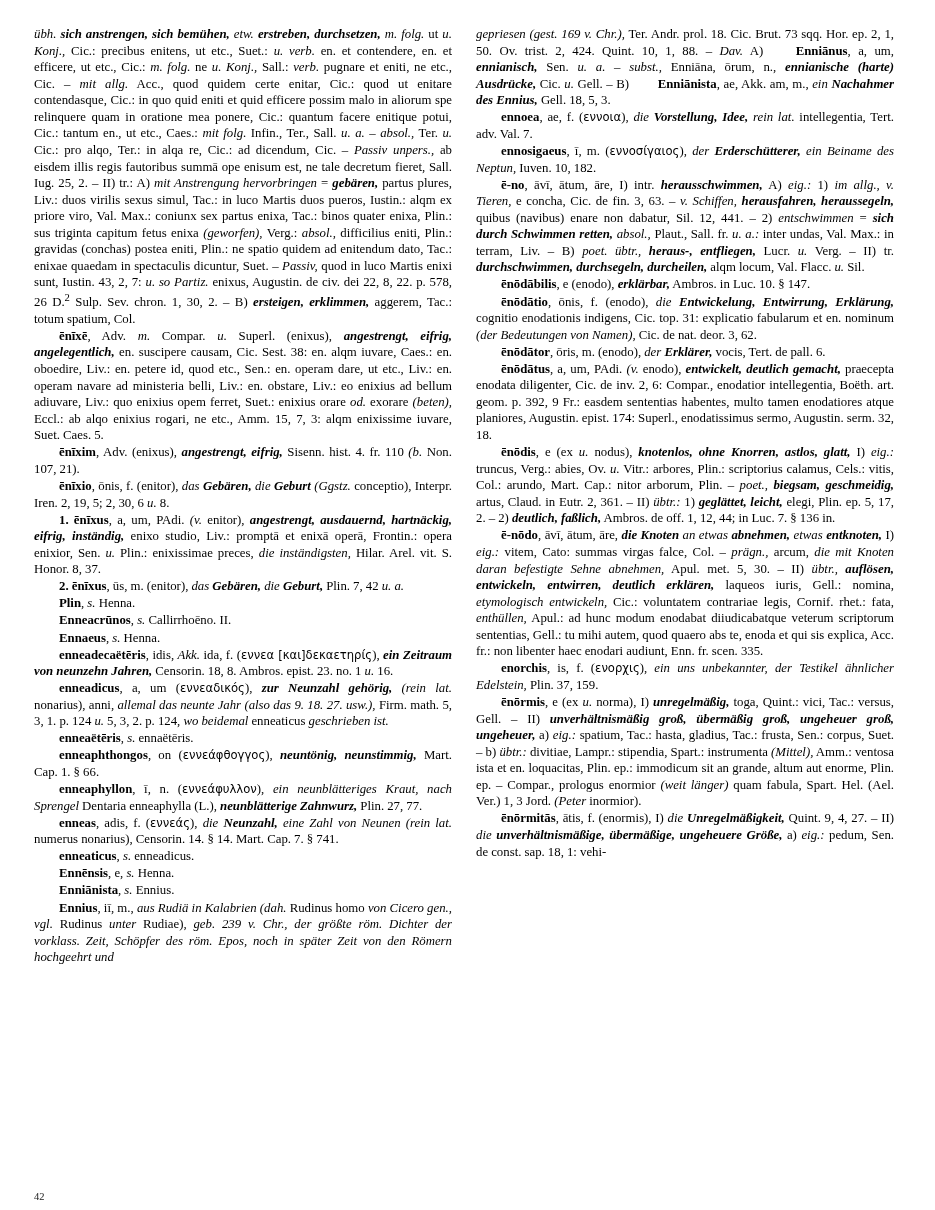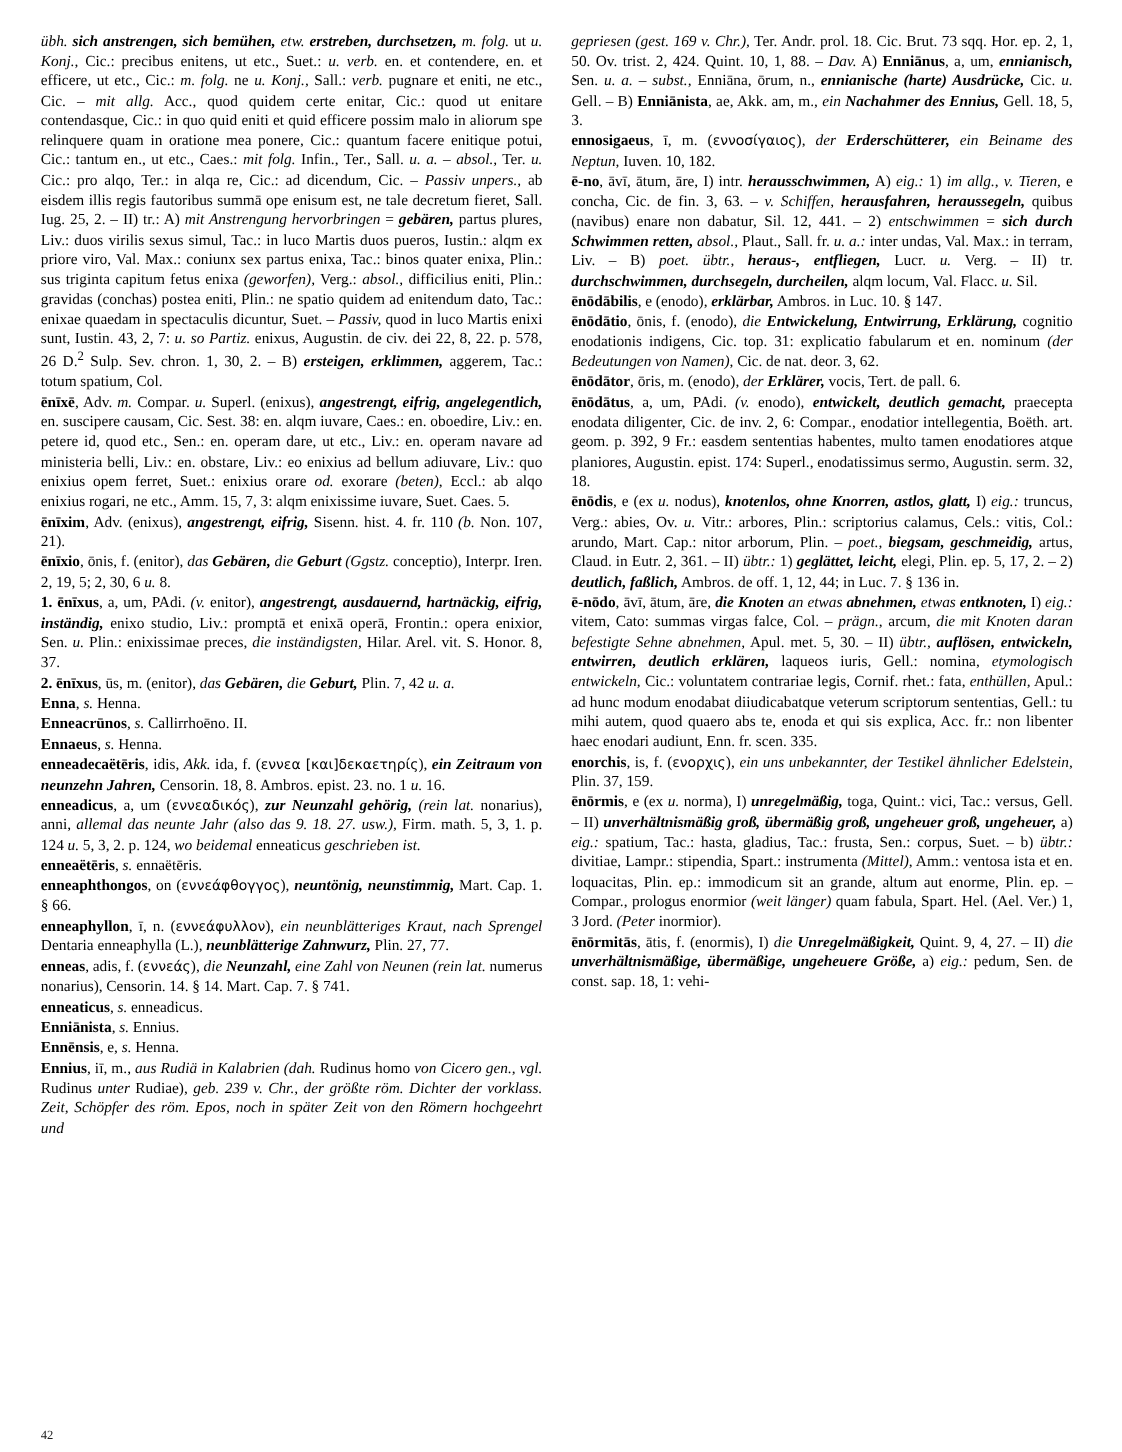--- a/index.html
+++ b/index.html
@@ -37,20 +37,21 @@
     text-align: justify;
     text-justify: inter-word;
     margin: 0 0 0 0;
     padding: 0;
     hyphens: manual;
     word-spacing: -0.1px;
   }
   
   .hw {
     font-weight: bold;
+    margin-left: 25px;
   }
   .it {
     font-style: italic;
   }
   .bi {
     font-weight: bold;
     font-style: italic;
   }
   .gr {
     font-family: "DejaVu Sans", sans-serif;
@@ -77,37 +78,38 @@
 
   <div class="columns">
 
     <div class="column" id="col-left">
         <p class="entry"><span class="it">übh.</span> <span class="bi">sich anstrengen, sich bemühen,</span> <span class="it">etw.</span> <span class="bi">erstreben, durchsetzen,</span> <span class="it">m. folg.</span> ut <span class="it">u. Konj.,</span> Cic.: precibus enitens, ut etc., Suet.: <span class="it">u. verb.</span> en. et contendere, en. et efficere, ut etc., Cic.: <span class="it">m. folg.</span> ne <span class="it">u. Konj.,</span> Sall.: <span class="it">verb.</span> pugnare et eniti, ne etc., Cic. – <span class="it">mit allg.</span> Acc., quod quidem certe enitar, Cic.: quod ut enitare contendasque, Cic.: in quo quid eniti et quid efficere possim malo in aliorum spe relinquere quam in oratione mea ponere, Cic.: quantum facere enitique potui, Cic.: tantum en., ut etc., Caes.: <span class="it">mit folg.</span> Infin., Ter., Sall. <span class="it">u. a.</span> – <span class="it">absol.,</span> Ter. <span class="it">u.</span> Cic.: pro alqo, Ter.: in alqa re, Cic.: ad dicendum, Cic. – <span class="it">Passiv unpers.,</span> ab eisdem illis regis fautoribus summā ope enisum est, ne tale decretum fieret, Sall. Iug. 25, 2. – II) tr.: A) <span class="it">mit Anstrengung hervorbringen</span> = <span class="bi">gebären,</span> partus plures, Liv.: duos virilis sexus simul, Tac.: in luco Martis duos pueros, Iustin.: alqm ex priore viro, Val. Max.: coniunx sex partus enixa, Tac.: binos quater enixa, Plin.: sus triginta capitum fetus enixa <span class="it">(geworfen),</span> Verg.: <span class="it">absol.,</span> difficilius eniti, Plin.: gravidas (conchas) postea eniti, Plin.: ne spatio quidem ad enitendum dato, Tac.: enixae quaedam in spectaculis dicuntur, Suet. – <span class="it">Passiv,</span> quod in luco Martis enixi sunt, Iustin. 43, 2, 7: <span class="it">u. so Partiz.</span> enixus, Augustin. de civ. dei 22, 8, 22. p. 578, 26 D.<sup>2</sup> Sulp. Sev. chron. 1, 30, 2. – B) <span class="bi">ersteigen, erklimmen,</span> aggerem, Tac.: totum spatium, Col.</p>
         <p class="entry"><span class="hw">ēnīxē</span>, Adv. <span class="it">m.</span> Compar. <span class="it">u.</span> Superl. (enixus), <span class="bi">angestrengt, eifrig, angelegentlich,</span> en. suscipere causam, Cic. Sest. 38: en. alqm iuvare, Caes.: en. oboedire, Liv.: en. petere id, quod etc., Sen.: en. operam dare, ut etc., Liv.: en. operam navare ad ministeria belli, Liv.: en. obstare, Liv.: eo enixius ad bellum adiuvare, Liv.: quo enixius opem ferret, Suet.: enixius orare <span class="it">od.</span> exorare <span class="it">(beten),</span> Eccl.: ab alqo enixius rogari, ne etc., Amm. 15, 7, 3: alqm enixissime iuvare, Suet. Caes. 5.</p>
         <p class="entry"><span class="hw">ēnīxim</span>, Adv. (enixus), <span class="bi">angestrengt, eifrig,</span> Sisenn. hist. 4. fr. 110 <span class="it">(b.</span> Non. 107, 21).</p>
         <p class="entry"><span class="hw">ēnīxio</span>, ōnis, f. (enitor), <span class="it">das</span> <span class="bi">Gebären,</span> <span class="it">die</span> <span class="bi">Geburt</span> <span class="it">(Ggstz.</span> conceptio), Interpr. Iren. 2, 19, 5; 2, 30, 6 <span class="it">u.</span> 8.</p>
         <p class="entry"><span class="hw">1. ēnīxus</span>, a, um, PAdi. <span class="it">(v.</span> enitor), <span class="bi">angestrengt, ausdauernd, hartnäckig, eifrig, inständig,</span> enixo studio, Liv.: promptā et enixā operā, Frontin.: opera enixior, Sen. <span class="it">u.</span> Plin.: enixissimae preces, <span class="it">die inständigsten,</span> Hilar. Arel. vit. S. Honor. 8, 37.</p>
         <p class="entry"><span class="hw">2. ēnīxus</span>, ūs, m. (enitor), <span class="it">das</span> <span class="bi">Gebären,</span> <span class="it">die</span> <span class="bi">Geburt,</span> Plin. 7, 42 <span class="it">u. a.</span></p>
-        <p class="entry"><span class="hw">Enna</span>, <span class="it">s.</span> Henna.</p>
+        <p class="entry"><span class="hw">Plin</span>, <span class="it">s.</span> Henna.</p>
         <p class="entry"><span class="hw">Enneacrūnos</span>, <span class="it">s.</span> Callirrhoēno. II.</p>
         <p class="entry"><span class="hw">Ennaeus</span>, <span class="it">s.</span> Henna.</p>
         <p class="entry"><span class="hw">enneadecaëtēris</span>, idis, <span class="it">Akk.</span> ida, f. (<span class="gr">εννεα [και]δεκαετηρίς</span>), <span class="bi">ein Zeitraum von neunzehn Jahren,</span> Censorin. 18, 8. Ambros. epist. 23. no. 1 <span class="it">u.</span> 16.</p>
         <p class="entry"><span class="hw">enneadicus</span>, a, um (<span class="gr">εννεαδικός</span>), <span class="bi">zur Neunzahl gehörig,</span> <span class="it">(rein lat.</span> nonarius), anni, <span class="it">allemal das neunte Jahr (also das 9. 18. 27. usw.),</span> Firm. math. 5, 3, 1. p. 124 <span class="it">u.</span> 5, 3, 2. p. 124, <span class="it">wo beidemal</span> enneaticus <span class="it">geschrieben ist.</span></p>
         <p class="entry"><span class="hw">enneaëtēris</span>, <span class="it">s.</span> ennaëtēris.</p>
         <p class="entry"><span class="hw">enneaphthongos</span>, on (<span class="gr">εννεάφθογγος</span>), <span class="bi">neuntönig, neunstimmig,</span> Mart. Cap. 1. § 66.</p>
         <p class="entry"><span class="hw">enneaphyllon</span>, ī, n. (<span class="gr">εννεάφυλλον</span>), <span class="it">ein neunblätteriges Kraut, nach Sprengel</span> Dentaria enneaphylla (L.), <span class="bi">neunblätterige Zahnwurz,</span> Plin. 27, 77.</p>
         <p class="entry"><span class="hw">enneas</span>, adis, f. (<span class="gr">εννεάς</span>), <span class="it">die</span> <span class="bi">Neunzahl,</span> <span class="it">eine Zahl von Neunen (rein lat.</span> numerus nonarius), Censorin. 14. § 14. Mart. Cap. 7. § 741.</p>
         <p class="entry"><span class="hw">enneaticus</span>, <span class="it">s.</span> enneadicus.</p>
+        <p class="entry"><span class="hw">Ennēnsis</span>, e, <span class="it">s.</span> Henna.</p>
         <p class="entry"><span class="hw">Enniānista</span>, <span class="it">s.</span> Ennius.</p>
-        <p class="entry"><span class="hw">Ennēnsis</span>, e, <span class="it">s.</span> Henna.</p>
         <p class="entry"><span class="hw">Ennius</span>, iī, m., <span class="it">aus Rudiä in Kalabrien (dah.</span> Rudinus homo <span class="it">von Cicero gen., vgl.</span> Rudinus <span class="it">unter</span> Rudiae), <span class="it">geb. 239 v. Chr., der größte röm. Dichter der vorklass. Zeit, Schöpfer des röm. Epos, noch in später Zeit von den Römern hochgeehrt und</span></p>
       </div>
 
     <div class="column" id="col-right">
         <p class="entry"><span class="it">gepriesen (gest. 169 v. Chr.),</span> Ter. Andr. prol. 18. Cic. Brut. 73 sqq. Hor. ep. 2, 1, 50. Ov. trist. 2, 424. Quint. 10, 1, 88. – <span class="it">Dav.</span> A) <span class="hw">Enniānus</span>, a, um, <span class="bi">ennianisch,</span> Sen. <span class="it">u. a.</span> – <span class="it">subst.,</span> Enniāna, ōrum, n., <span class="bi">ennianische (harte) Ausdrücke,</span> Cic. <span class="it">u.</span> Gell. – B) <span class="hw">Enniānista</span>, ae, Akk. am, m., <span class="it">ein</span> <span class="bi">Nachahmer des Ennius,</span> Gell. 18, 5, 3.</p>
+        <p class="entry"><span class="hw">ennoea</span>, ae, f. (<span class="gr">εννοια</span>), <span class="it">die</span> <span class="bi">Vorstellung, Idee,</span> <span class="it">rein lat.</span> intellegentia, Tert. adv. Val. 7.</p>
         <p class="entry"><span class="hw">ennosigaeus</span>, ī, m. (<span class="gr">εννοσίγαιος</span>), <span class="it">der</span> <span class="bi">Erderschütterer,</span> <span class="it">ein Beiname des Neptun,</span> Iuven. 10, 182.</p>
         <p class="entry"><span class="hw">ē-no</span>, āvī, ātum, āre, I) intr. <span class="bi">herausschwimmen,</span> A) <span class="it">eig.:</span> 1) <span class="it">im allg., v. Tieren,</span> e concha, Cic. de fin. 3, 63. – <span class="it">v. Schiffen,</span> <span class="bi">herausfahren, heraussegeln,</span> quibus (navibus) enare non dabatur, Sil. 12, 441. – 2) <span class="it">entschwimmen</span> = <span class="bi">sich durch Schwimmen retten,</span> <span class="it">absol.,</span> Plaut., Sall. fr. <span class="it">u. a.:</span> inter undas, Val. Max.: in terram, Liv. – B) <span class="it">poet. übtr.,</span> <span class="bi">heraus-, entfliegen,</span> Lucr. <span class="it">u.</span> Verg. – II) tr. <span class="bi">durchschwimmen, durchsegeln, durcheilen,</span> alqm locum, Val. Flacc. <span class="it">u.</span> Sil.</p>
         <p class="entry"><span class="hw">ēnōdābilis</span>, e (enodo), <span class="bi">erklärbar,</span> Ambros. in Luc. 10. § 147.</p>
         <p class="entry"><span class="hw">ēnōdātio</span>, ōnis, f. (enodo), <span class="it">die</span> <span class="bi">Entwickelung, Entwirrung, Erklärung,</span> cognitio enodationis indigens, Cic. top. 31: explicatio fabularum et en. nominum <span class="it">(der Bedeutungen von Namen),</span> Cic. de nat. deor. 3, 62.</p>
         <p class="entry"><span class="hw">ēnōdātor</span>, ōris, m. (enodo), <span class="it">der</span> <span class="bi">Erklärer,</span> vocis, Tert. de pall. 6.</p>
         <p class="entry"><span class="hw">ēnōdātus</span>, a, um, PAdi. <span class="it">(v.</span> enodo), <span class="bi">entwickelt, deutlich gemacht,</span> praecepta enodata diligenter, Cic. de inv. 2, 6: Compar., enodatior intellegentia, Boëth. art. geom. p. 392, 9 Fr.: easdem sententias habentes, multo tamen enodatiores atque planiores, Augustin. epist. 174: Superl., enodatissimus sermo, Augustin. serm. 32, 18.</p>
         <p class="entry"><span class="hw">ēnōdis</span>, e (ex <span class="it">u.</span> nodus), <span class="bi">knotenlos, ohne Knorren, astlos, glatt,</span> I) <span class="it">eig.:</span> truncus, Verg.: abies, Ov. <span class="it">u.</span> Vitr.: arbores, Plin.: scriptorius calamus, Cels.: vitis, Col.: arundo, Mart. Cap.: nitor arborum, Plin. – <span class="it">poet.,</span> <span class="bi">biegsam, geschmeidig,</span> artus, Claud. in Eutr. 2, 361. – II) <span class="it">übtr.:</span> 1) <span class="bi">geglättet, leicht,</span> elegi, Plin. ep. 5, 17, 2. – 2) <span class="bi">deutlich, faßlich,</span> Ambros. de off. 1, 12, 44; in Luc. 7. § 136 in.</p>
         <p class="entry"><span class="hw">ē-nōdo</span>, āvī, ātum, āre, <span class="bi">die Knoten</span> <span class="it">an etwas</span> <span class="bi">abnehmen,</span> <span class="it">etwas</span> <span class="bi">entknoten,</span> I) <span class="it">eig.:</span> vitem, Cato: summas virgas falce, Col. – <span class="it">prägn.,</span> arcum, <span class="it">die mit Knoten daran befestigte Sehne abnehmen,</span> Apul. met. 5, 30. – II) <span class="it">übtr.,</span> <span class="bi">auflösen, entwickeln, entwirren, deutlich erklären,</span> laqueos iuris, Gell.: nomina, <span class="it">etymologisch entwickeln,</span> Cic.: voluntatem contrariae legis, Cornif. rhet.: fata, <span class="it">enthüllen,</span> Apul.: ad hunc modum enodabat diiudicabatque veterum scriptorum sententias, Gell.: tu mihi autem, quod quaero abs te, enoda et qui sis explica, Acc. fr.: non libenter haec enodari audiunt, Enn. fr. scen. 335.</p>
         <p class="entry"><span class="hw">enorchis</span>, is, f. (<span class="gr">ενορχις</span>), <span class="it">ein uns unbekannter, der Testikel ähnlicher Edelstein,</span> Plin. 37, 159.</p>
         <p class="entry"><span class="hw">ēnōrmis</span>, e (ex <span class="it">u.</span> norma), I) <span class="bi">unregelmäßig,</span> toga, Quint.: vici, Tac.: versus, Gell. – II) <span class="bi">unverhältnismäßig groß, übermäßig groß, ungeheuer groß, ungeheuer,</span> a) <span class="it">eig.:</span> spatium, Tac.: hasta, gladius, Tac.: frusta, Sen.: corpus, Suet. – b) <span class="it">übtr.:</span> divitiae, Lampr.: stipendia, Spart.: instrumenta <span class="it">(Mittel),</span> Amm.: ventosa ista et en. loquacitas, Plin. ep.: immodicum sit an grande, altum aut enorme, Plin. ep. – Compar., prologus enormior <span class="it">(weit länger)</span> quam fabula, Spart. Hel. (Ael. Ver.) 1, 3 Jord. <span class="it">(Peter</span> inormior).</p>

